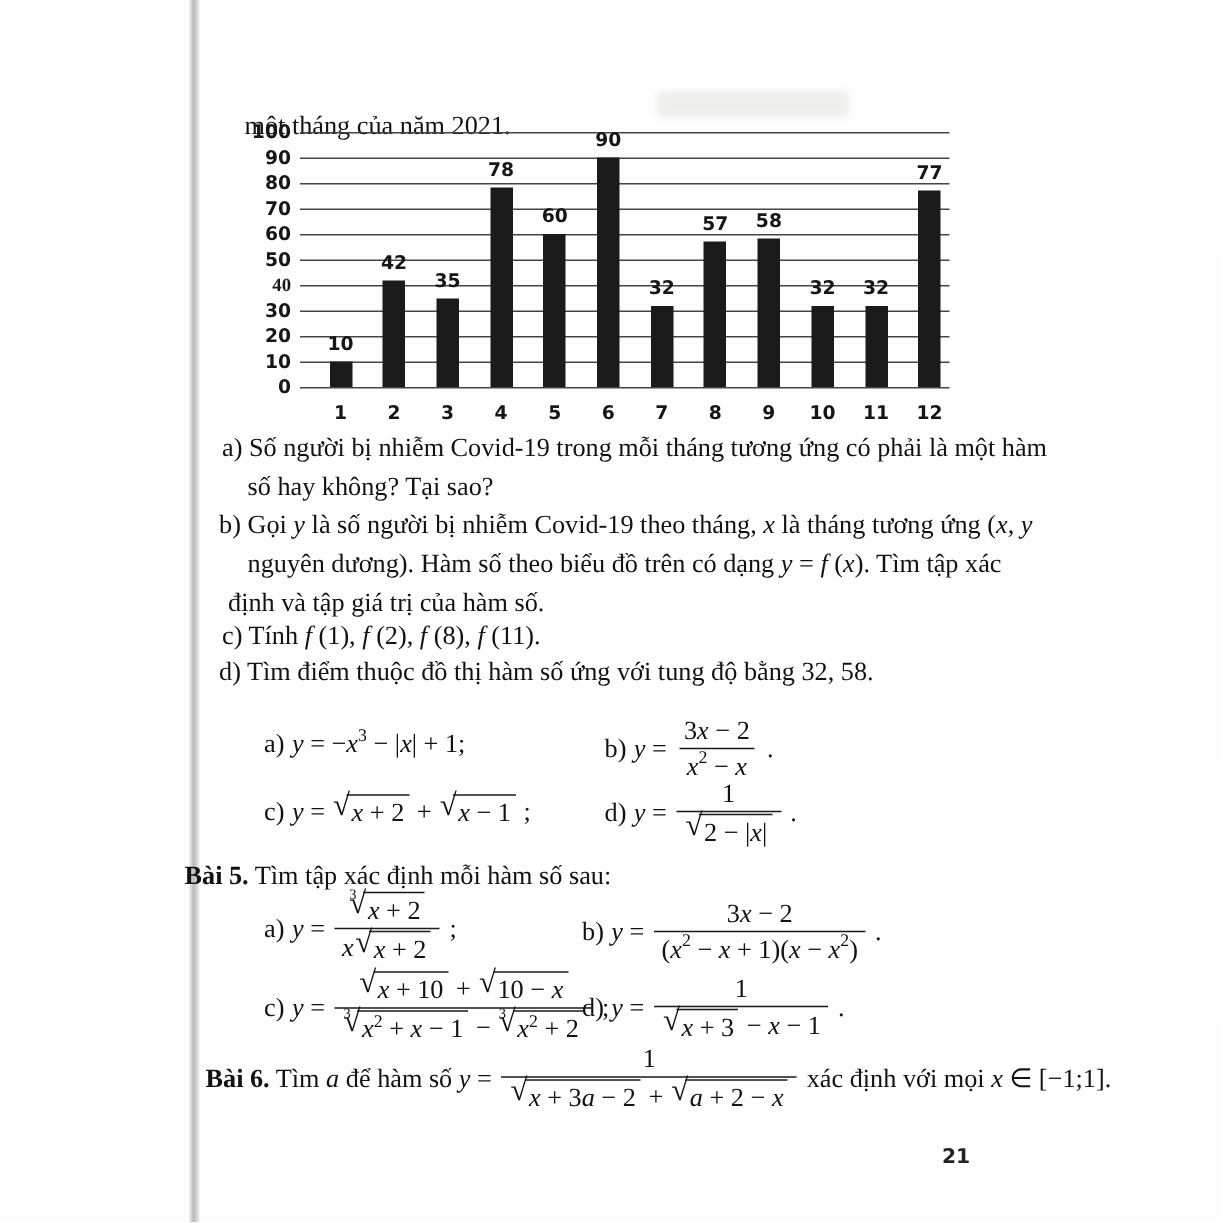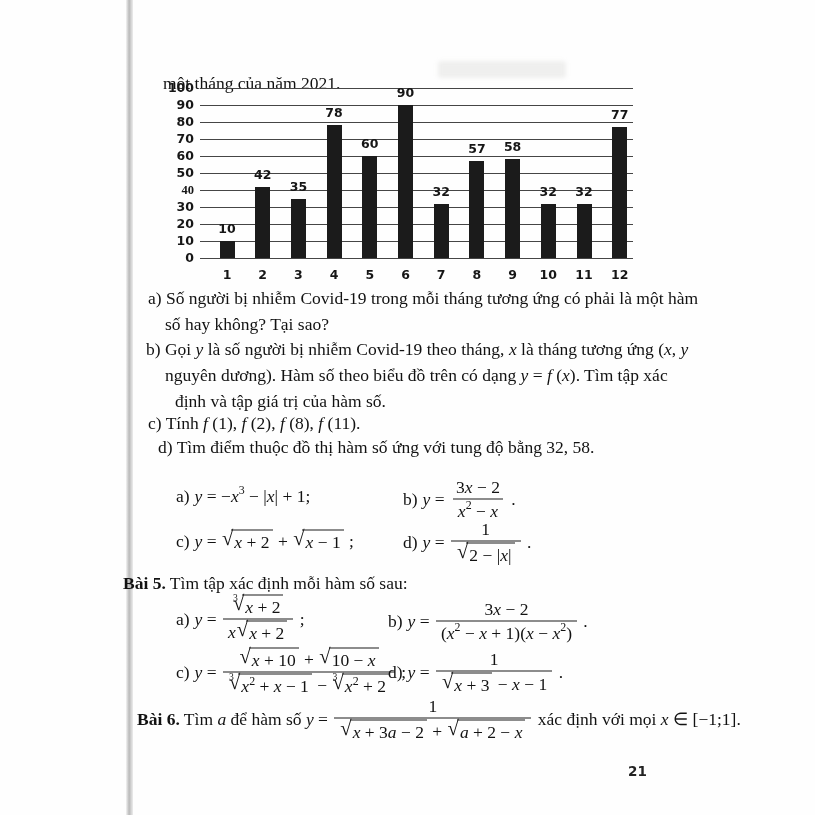--- a/index.html
+++ b/index.html
@@ -115,23 +115,23 @@
       <div class="bar" style="left: 456.2px; width: 15px; top: 45.1px; height: 130.9px; background: rgb(27, 27, 27);"></div>
       <div class="vlab" style="left: 443.7px; top: 25.1px;">77</div>
       <div class="xlab" style="left: 443.7px; top: 185px;">12</div>
     </div>
 
   <div id="questions">
       <div class="qline" style="left: 148px; top: 288px;"><span class="mt">a) Số người bị nhiễm Covid-19 trong mỗi tháng tương ứng có phải là một hàm</span></div>
       <div class="qline" style="left: 165px; top: 314px;"><span class="mt">số hay không? Tại sao?</span></div>
       <div class="qline" style="left: 146px; top: 339px;"><span class="mt">b) Gọi </span><span class="mv">y</span><span class="mt"> là số người bị nhiễm Covid-19 theo tháng, </span><span class="mv">x</span><span class="mt"> là tháng tương ứng (</span><span class="mv">x</span><span class="mt">, </span><span class="mv">y</span></div>
       <div class="qline" style="left: 165px; top: 365px;"><span class="mt">nguyên dương). Hàm số theo biểu đồ trên có dạng </span><span class="mv">y</span><span class="mt"> = </span><span class="mv">f</span><span class="mt"> (</span><span class="mv">x</span><span class="mt">). Tìm tập xác</span></div>
-      <div class="qline" style="left: 175px; top: 391px;"><span class="mt">định và tập giá trị của hàm số.</span></div>
+      <div class="qline" style="left: 152px; top: 391px;"><span class="mt">định và tập giá trị của hàm số.</span></div>
       <div class="qline" style="left: 148px; top: 413px;"><span class="mt">c) Tính </span><span class="mv">f</span><span class="mt"> (1), </span><span class="mv">f</span><span class="mt"> (2), </span><span class="mv">f</span><span class="mt"> (8), </span><span class="mv">f</span><span class="mt"> (11).</span></div>
-      <div class="qline" style="left: 158px; top: 437px;"><span class="mt">d) Tìm điểm thuộc đồ thị hàm số ứng với tung độ bằng 32, 58.</span></div>
+      <div class="qline" style="left: 146px; top: 437px;"><span class="mt">d) Tìm điểm thuộc đồ thị hàm số ứng với tung độ bằng 32, 58.</span></div>
     </div>
 
   <div id="b4items">
       <div class="frow" style="left: 176px; top: 496px;"><span class="flabel">a)</span><span class="mv">y</span><span class="mt"> = −</span><span class="mv">x</span><span class="msup">3</span><span class="mt"> − |</span><span class="mv">x</span><span class="mt">| + 1;</span></div>
       <div class="frow" style="left: 403px; top: 499px;"><span class="flabel">b)</span><span class="mv">y</span><span class="mt"> = </span><span class="frac"><span class="fn"><span class="mt">3</span><span class="mv">x</span><span class="mt"> − 2</span></span><span class="fd"><span class="mv">x</span><span class="msup">2</span><span class="mt"> − </span><span class="mv">x</span></span></span><span class="mt"> .</span></div>
       <div class="frow" style="left: 176px; top: 541px;"><span class="flabel">c)</span><span class="mv">y</span><span class="mt"> = </span><span class="rad"><span class="radsign">√</span><span class="radbody"><span class="mv">x</span><span class="mt"> + 2</span></span></span><span class="mt"> + </span><span class="rad"><span class="radsign">√</span><span class="radbody"><span class="mv">x</span><span class="mt"> − 1</span></span></span><span class="mt"> ;</span></div>
       <div class="frow" style="left: 403px; top: 542px;"><span class="flabel">d)</span><span class="mv">y</span><span class="mt"> = </span><span class="frac"><span class="fn"><span class="mt">1</span></span><span class="fd"><span class="rad"><span class="radsign">√</span><span class="radbody"><span class="mt">2 − |</span><span class="mv">x</span><span class="mt">|</span></span></span></span></span><span class="mt"> .</span></div>
     </div>
 
   <p id="b5h" class="tline"><span class="bold">Bài 5.</span><span> Tìm tập xác định mỗi hàm số sau:</span></p>

